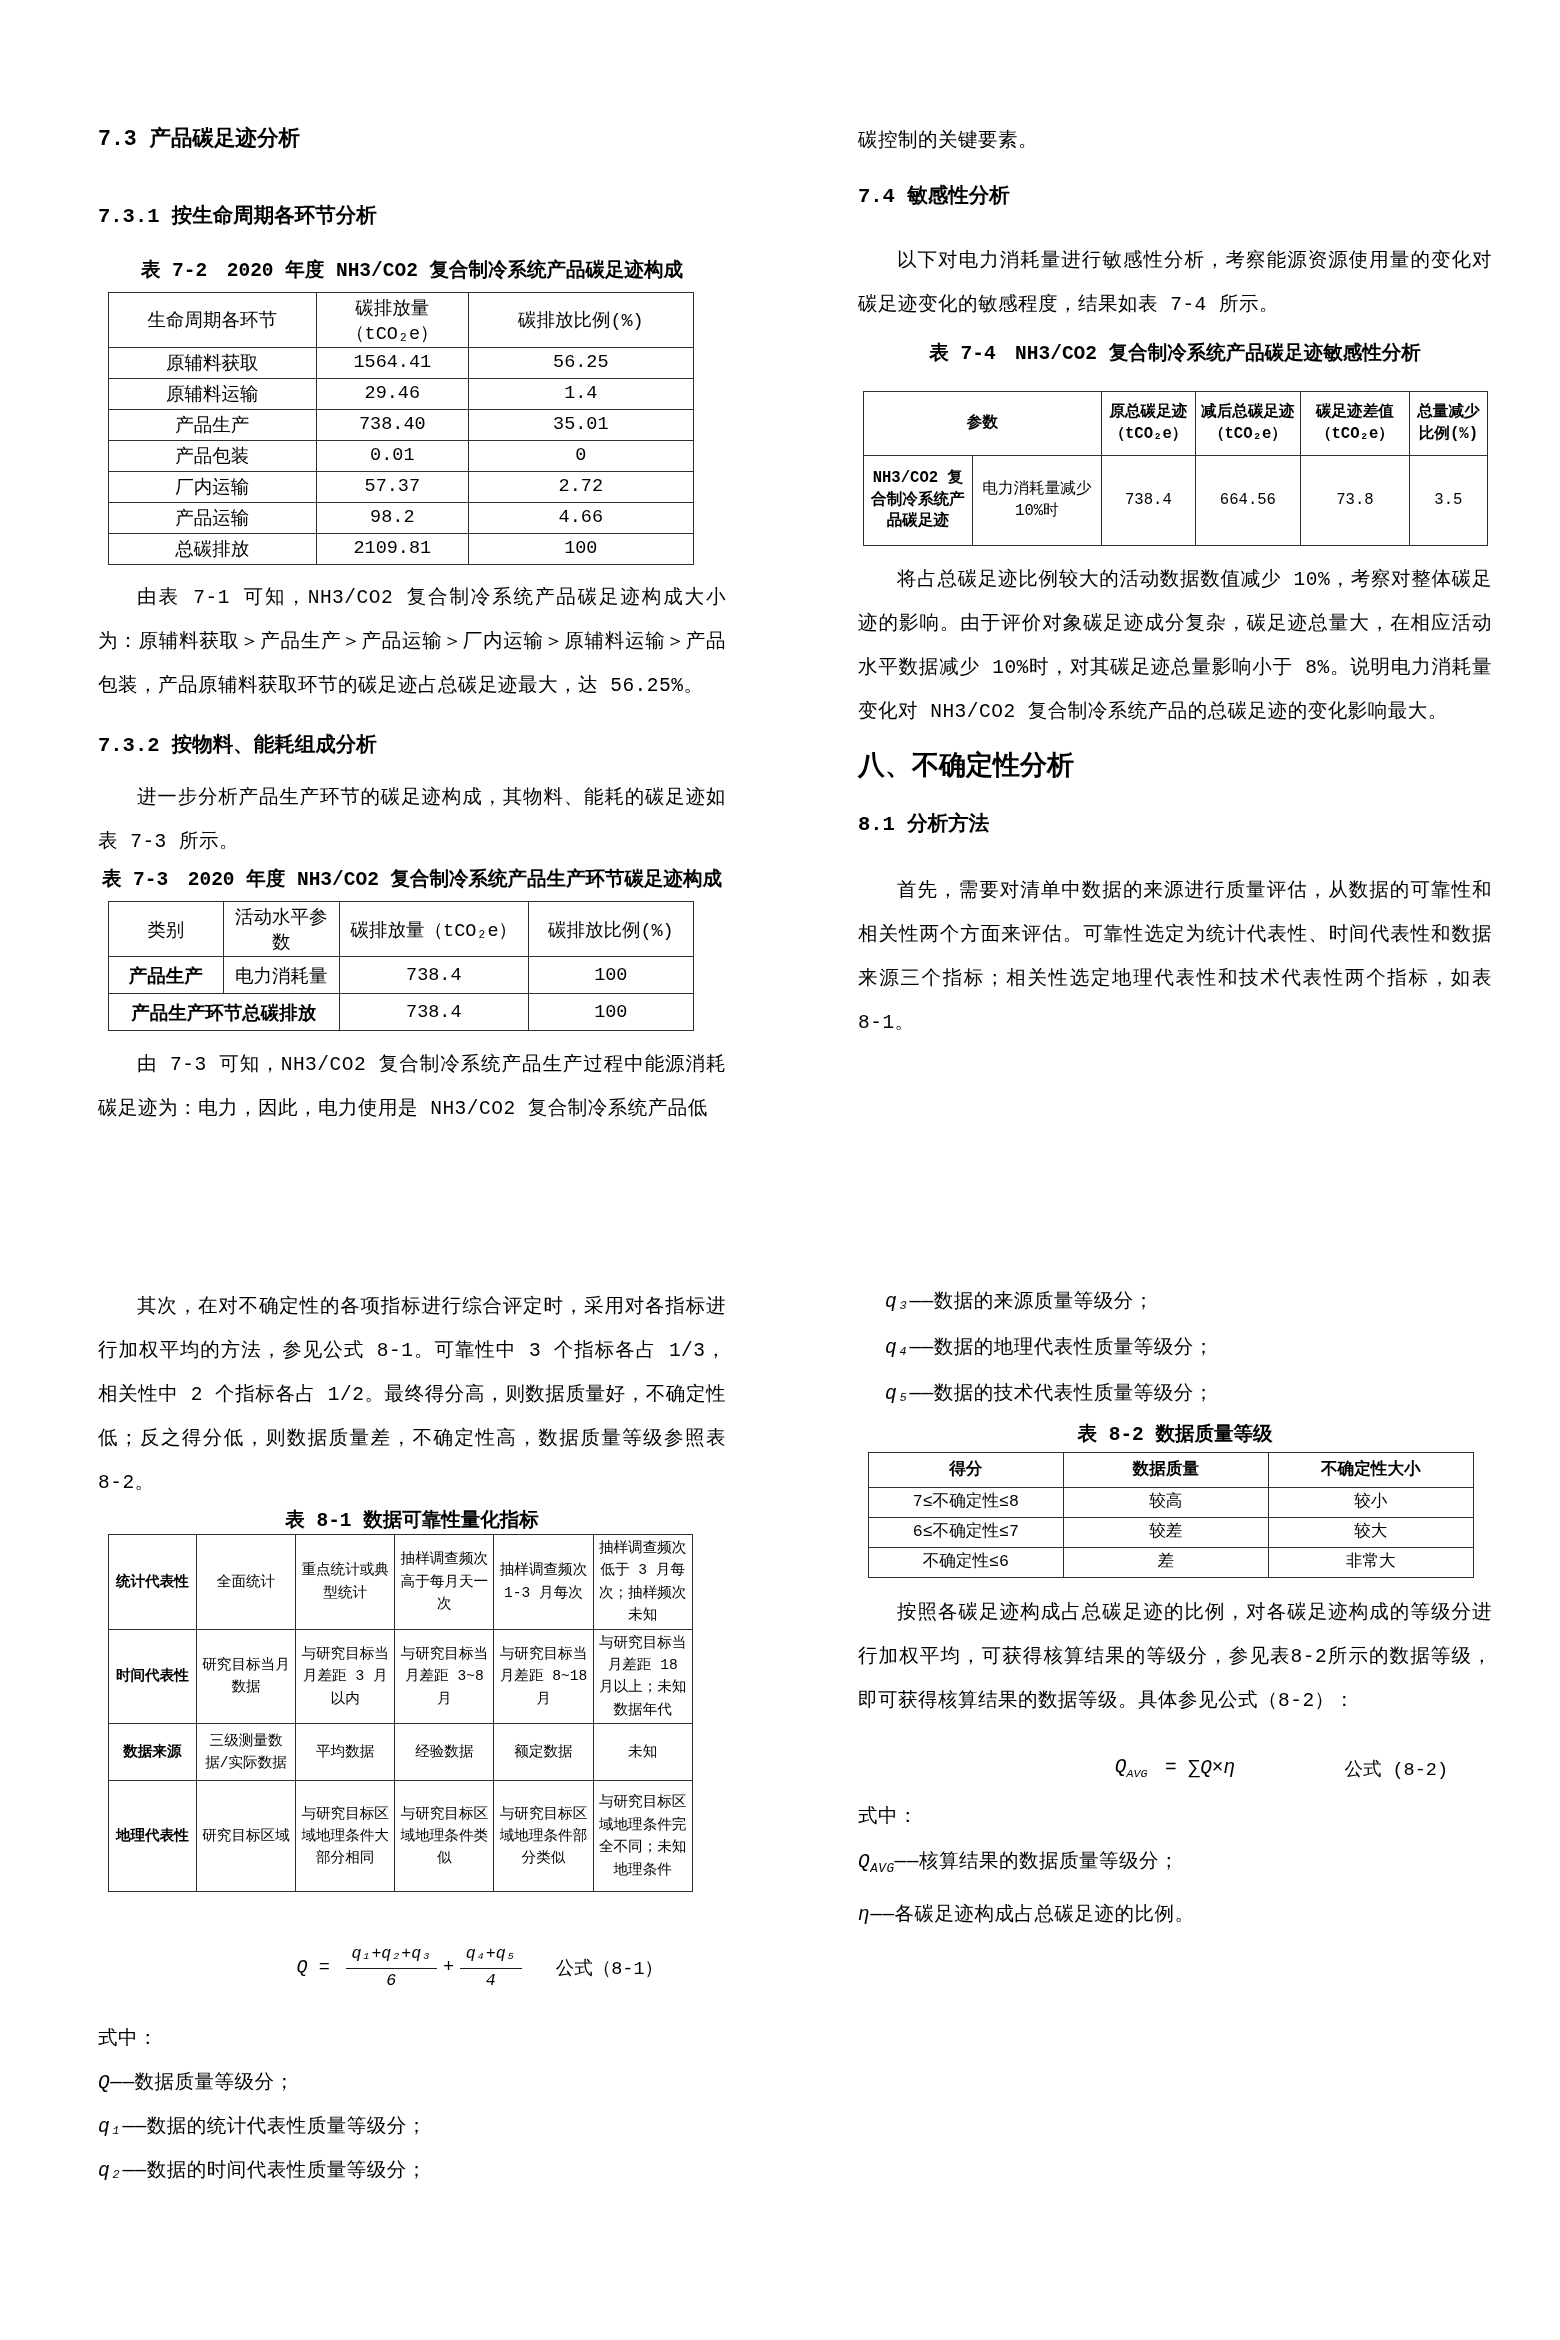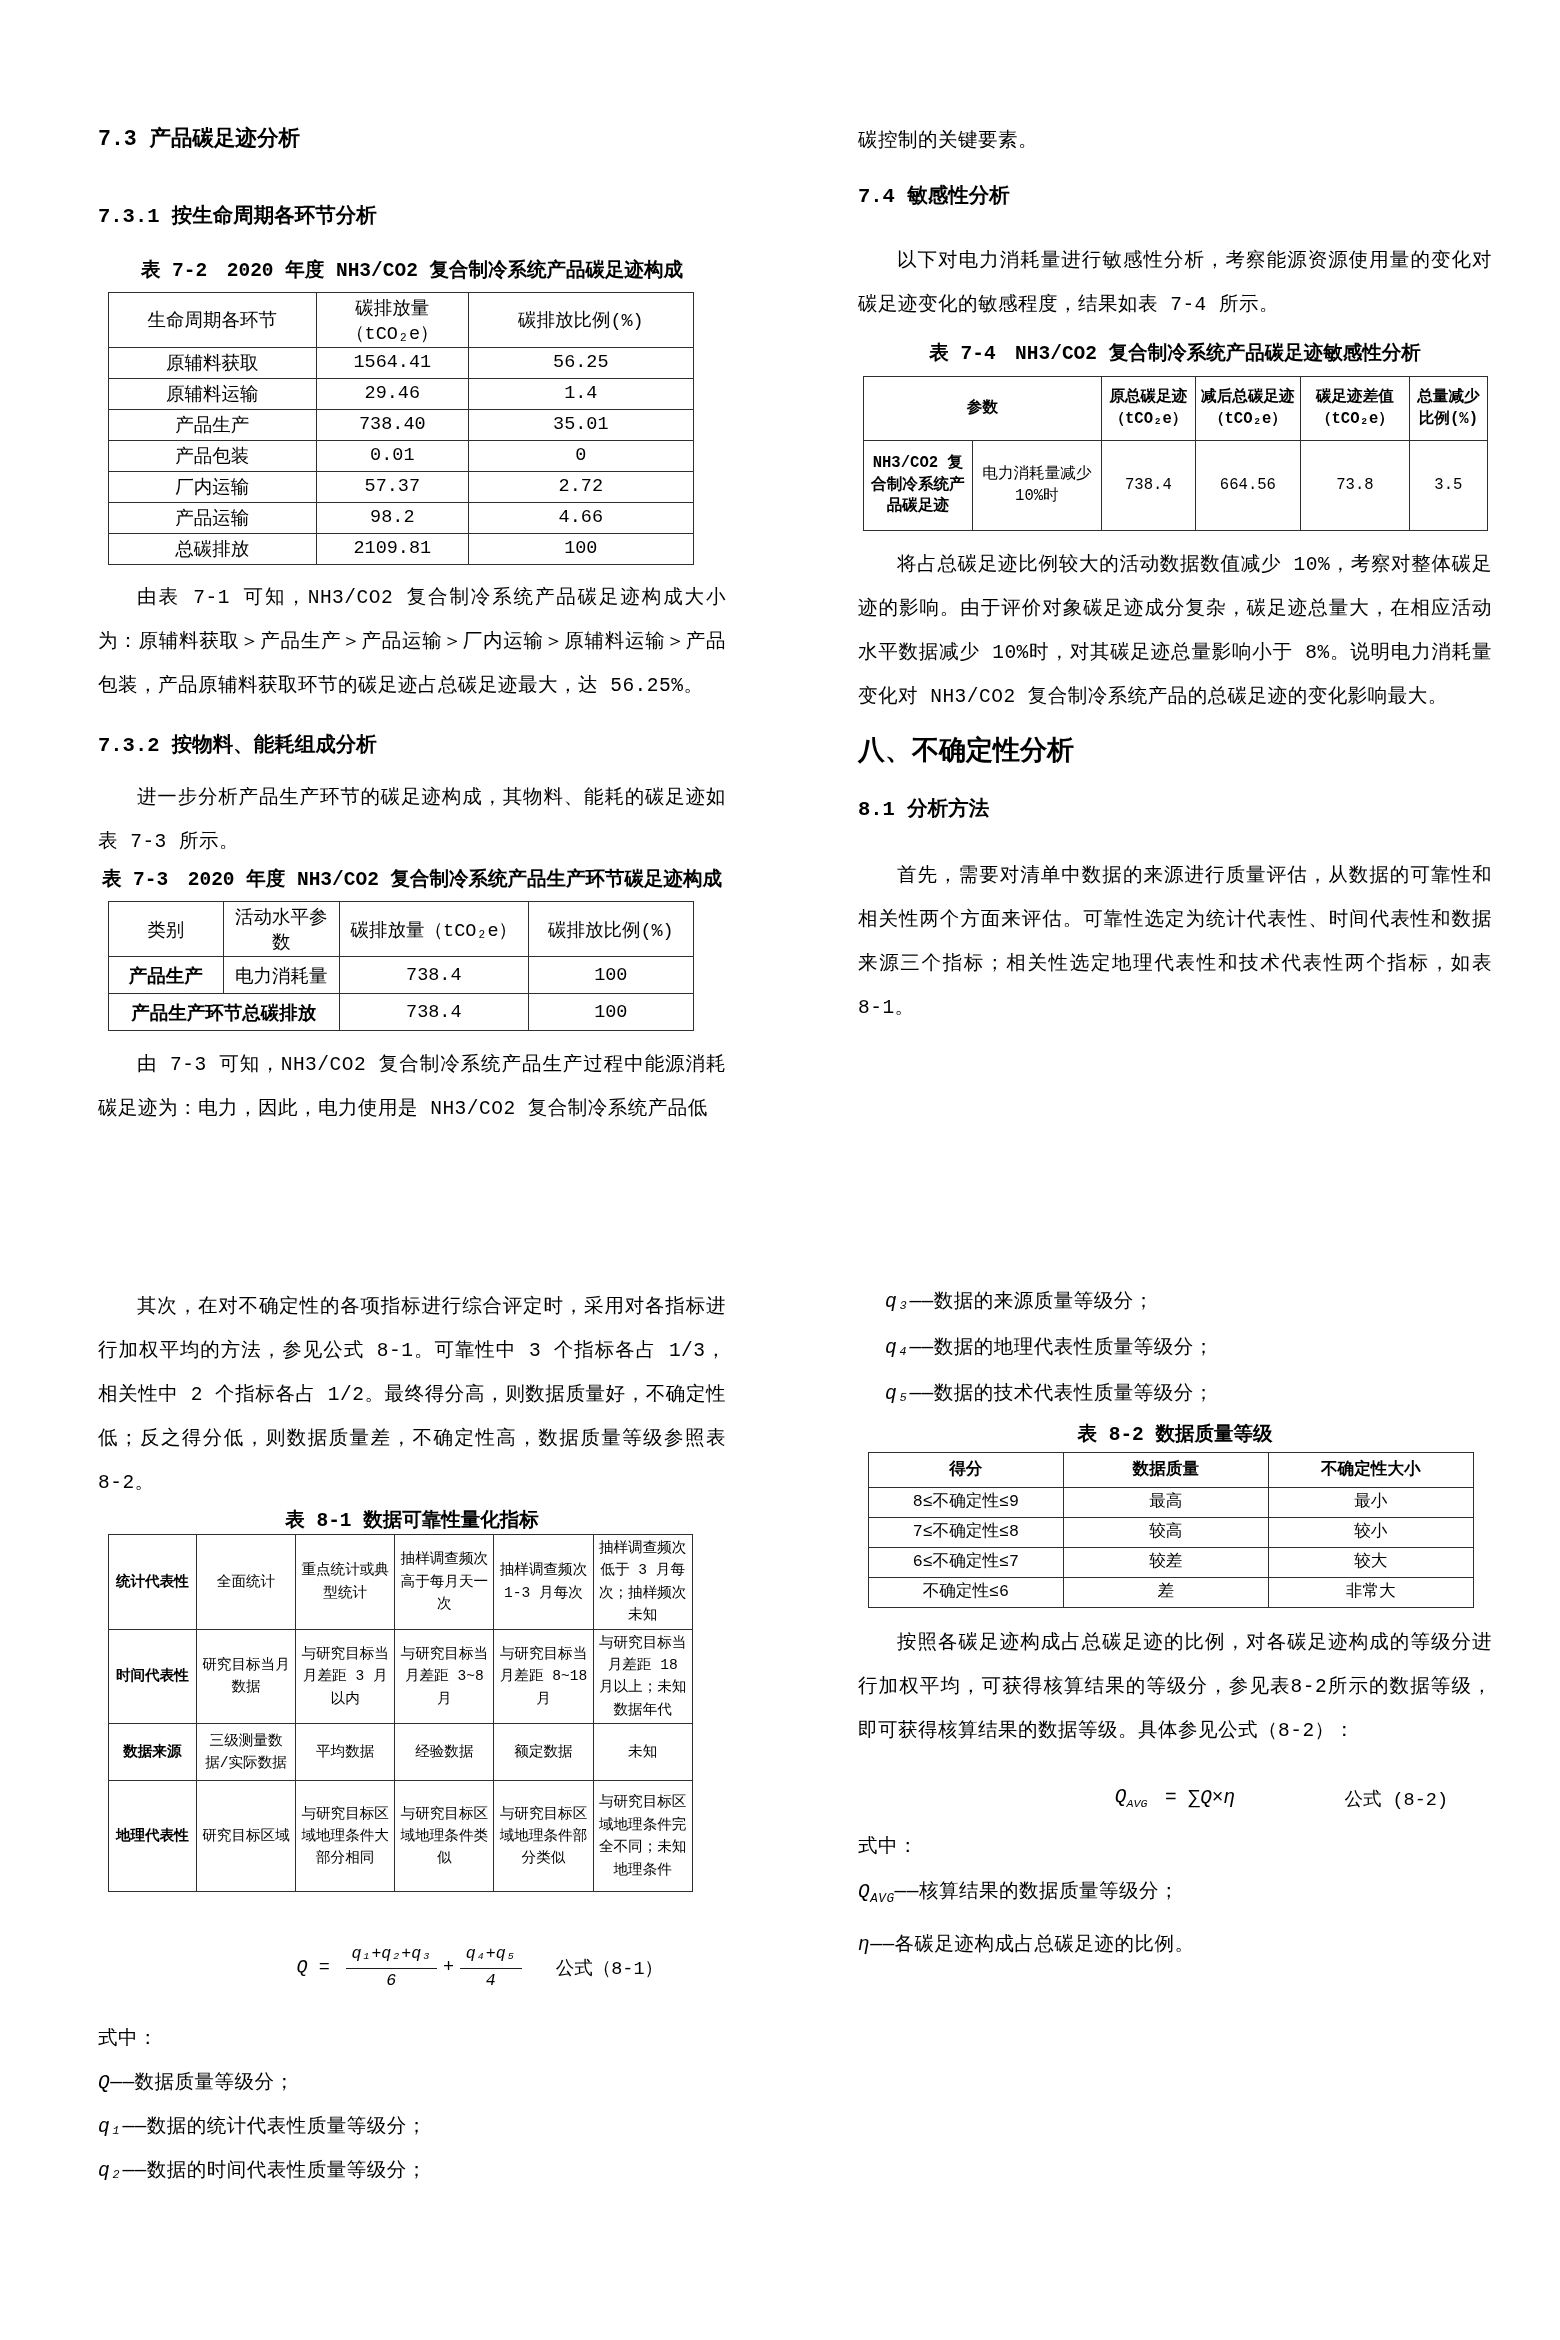--- a/index.html
+++ b/index.html
@@ -29,21 +29,21 @@
   .t-std{width:585px;margin-left:9.8px;font-size:18.5px;}
   .t-std th{font-size:18.5px;}
   .t74{width:624px;margin-left:4.9px;font-size:15.6px;line-height:21.5px;}
   .t81{width:585px;margin-left:9.8px;font-size:14.6px;line-height:22.4px;}
   .t82{width:605px;margin-left:9.8px;font-size:16.6px;line-height:22.4px;}
   .bold{font-weight:bold;}
 
   .mt4{margin-top:3.9px}.mt6{margin-top:5.9px}.mt8{margin-top:7.8px}
   .mt12{margin-top:11.7px}.mt14{margin-top:13.7px}.mt16{margin-top:15.6px}.mt20{margin-top:19.5px}
   .mt24{margin-top:23.4px}.mt26{margin-top:25px}.mt40{margin-top:39px}
-  .mb6{margin-bottom:9px}.mb18{margin-bottom:17.6px}
+  .mb6{margin-bottom:24px}.mb18{margin-bottom:17.6px}
   .mb26{margin-bottom:25px}.mb30{margin-bottom:29px}.mb32{margin-bottom:31px}
 
   .formula-row{position:relative;display:flex;justify-content:center;align-items:center;
     font-size:18.5px;min-height:72px;}
   .formula-row .f-label{position:absolute;right:63px;top:50%;transform:translateY(-50%);
     font-size:18.5px;font-style:normal;}
   .f-lhs{font-style:italic;margin-right:9.8px;}
   .f-lhs sub{font-size:11.7px;}
   .frac{display:inline-block;text-align:center;vertical-align:middle;font-style:italic;
     font-size:16.6px;margin:0 5.9px;}
@@ -273,25 +273,20 @@
           <col style="width:205px">
           <col style="width:205px">
         </colgroup>
       <tbody>
           <tr style="height:35px">
         <th class="bold">得分</th>
         <th class="bold">数据质量</th>
         <th class="bold">不确定性大小</th>
       </tr>
       <tr style="height:30px">
-        <td>8≤不确定性≤9</td>
-        <td>最高</td>
-        <td>最小</td>
-      </tr>
-      <tr style="height:30px">
         <td>7≤不确定性≤8</td>
         <td>较高</td>
         <td>较小</td>
       </tr>
       <tr style="height:30px">
         <td>6≤不确定性≤7</td>
         <td>较差</td>
         <td>较大</td>
       </tr>
       <tr style="height:30px">

